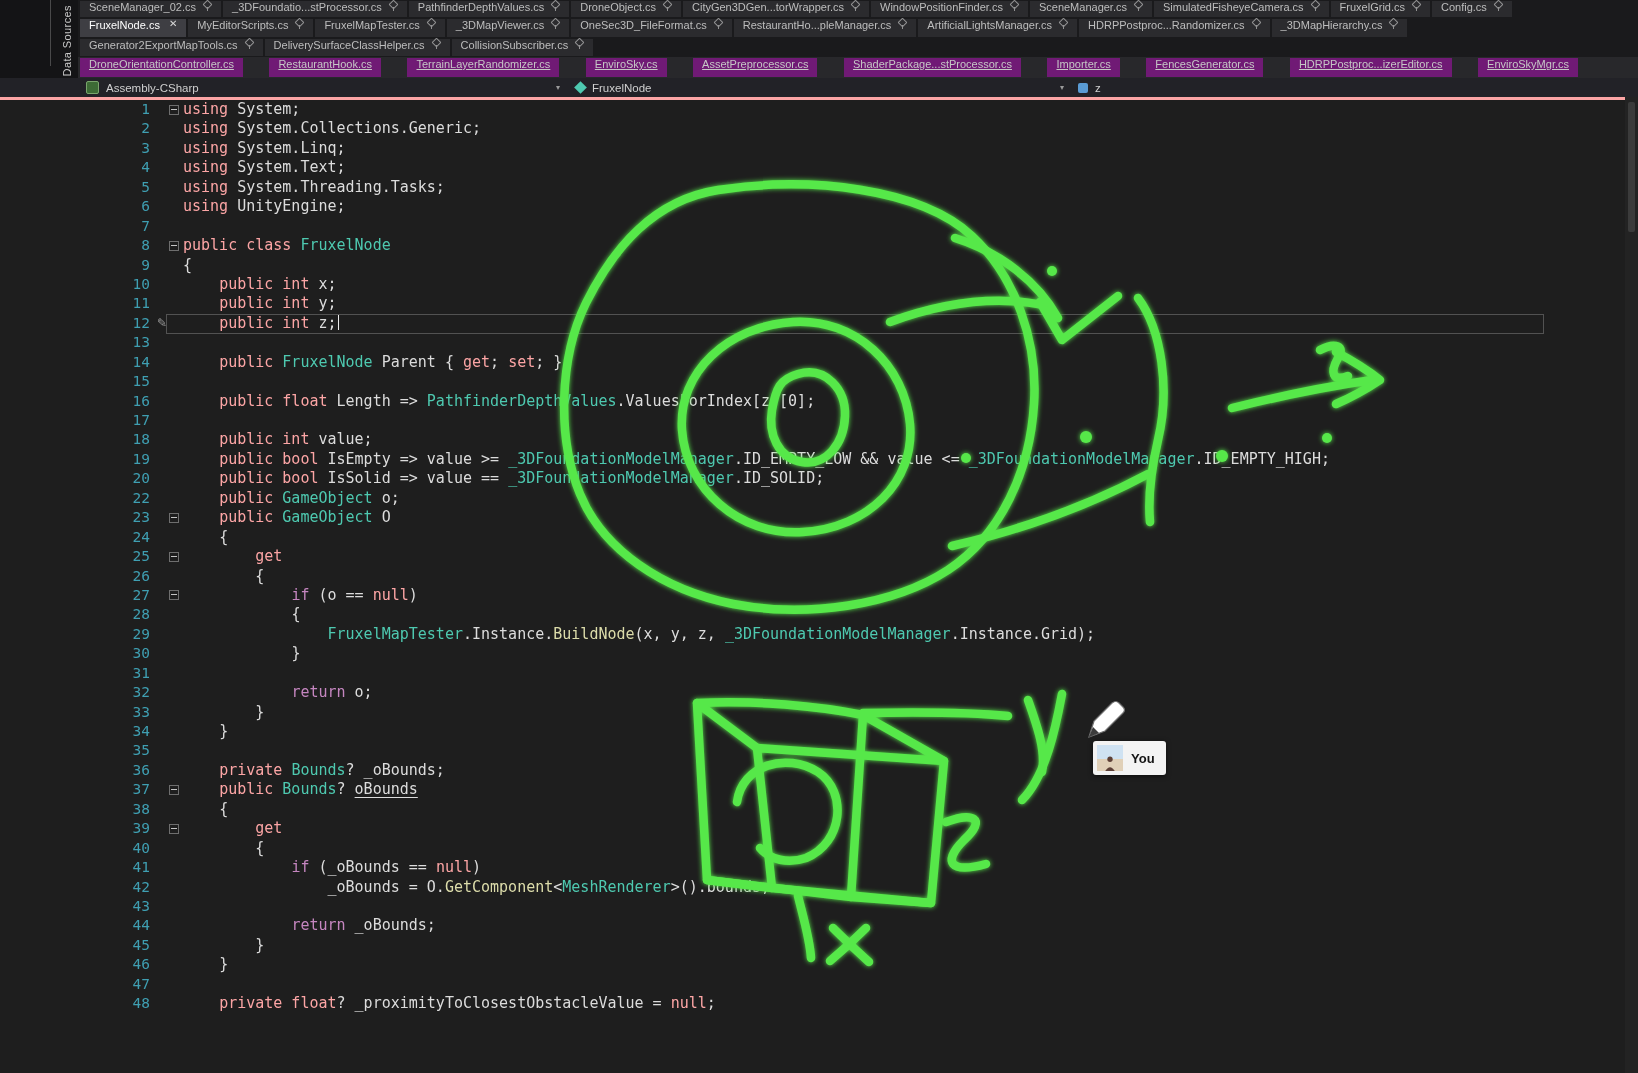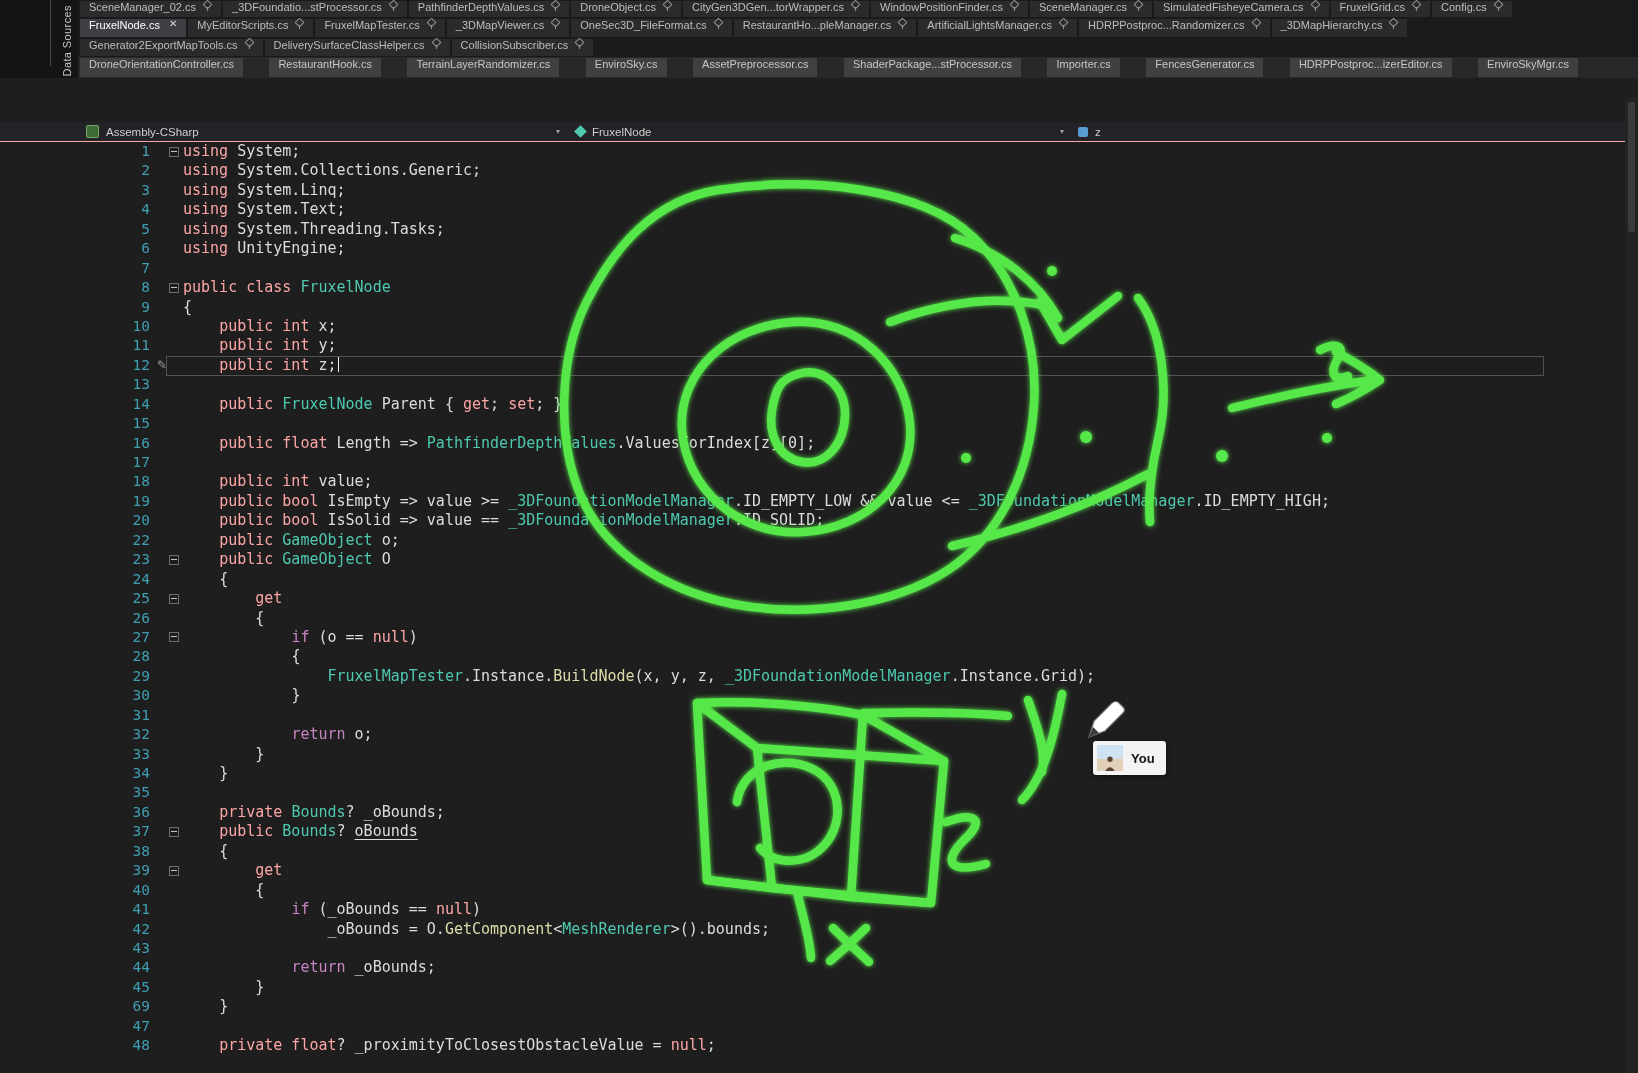--- a/index.html
+++ b/index.html
@@ -11,29 +11,29 @@
   .left-rail{width:78px;position:relative;background:#141416;flex:none;}
   .left-rail::before{content:"";position:absolute;right:27px;top:0;height:66px;width:1px;background:#8a8a8a;opacity:.45;}
   .vtext{position:absolute;right:5px;top:5px;writing-mode:vertical-rl;transform:rotate(180deg);
          color:#c9c9c9;font-size:11px;letter-spacing:.4px;}
   .rows{flex:1;display:flex;flex-direction:column;min-width:0;}
   .tabrow{display:flex;align-items:stretch;gap:2px;background:#1a1a1c;padding:1px 2px;overflow:hidden;}
   #row0{height:16px;}#row1{height:18px;}#row2{height:17px;}#row3{height:19px;background:#28282b;padding-right:60px;justify-content:space-between;}
   .tab{display:flex;align-items:flex-start;gap:7px;padding:0 9px;background:#2b2b2e;color:#bdbdbd;
        font-size:11px;white-space:nowrap;cursor:default;flex:none;}
   .tab.active{background:#3e3e43;color:#ffffff;}
-  #row3 .tab{background:#404040;color:#c6c6c6;}
+  #row3 .tab{background:#701a75;color:#c6c6c6;text-decoration:underline;}
   .x{font-size:10px;color:#d8d8d8;margin-left:2px;line-height:1;}
   .pin{width:9px;height:10px;position:relative;display:inline-block;opacity:.75;flex:none;}
   .pin::before{content:"";position:absolute;left:1px;top:0;width:5px;height:5px;border:1px solid #b5b5b5;border-radius:1px;transform:rotate(45deg);}
   .pin::after{content:"";position:absolute;left:4px;top:6px;width:1px;height:4px;background:#b5b5b5;}
 
   
-  .navbar{height:19px;background:#222227;border-bottom:1px solid #fca5a5;display:flex;align-items:center;
-          font-size:11.5px;color:#cfcfcf;padding-left:80px;margin-top:44px;}
+  .navbar{height:19px;background:#222227;border-bottom:3px solid #fca5a5;display:flex;align-items:center;
+          font-size:11.5px;color:#cfcfcf;padding-left:80px;}
   .combo{display:flex;align-items:center;gap:7px;height:100%;padding:0 6px;}
   .combo1{width:476px;justify-content:flex-start;position:relative;}
   .combo2{width:492px;justify-content:flex-start;position:relative;}
   .combo .chev{position:absolute;right:8px;color:#9a9a9a;font-size:8px;}
   .ic-proj{width:11px;height:11px;background:#3d6b35;border:1px solid #79a56c;border-radius:2px;flex:none;}
   .ic-class{width:9px;height:9px;background:#4EC9B0;transform:rotate(45deg);flex:none;margin-left:2px;}
   .ic-member{width:10px;height:10px;background:#5a9bd4;border-radius:2px;flex:none;}
 
   
   .editor{position:relative;background:#1E1E1E;height:976px;}
@@ -449,21 +449,21 @@
           <span class="lnum">44</span>
           <span class="foldcol"></span>
           <span class="codetext">            <span class="c-ctrl">return</span><span class="c-pl"> _oBounds;</span></span>
         </div>
         <div class="line">
           <span class="lnum">45</span>
           <span class="foldcol"></span>
           <span class="codetext">        <span class="c-pl">}</span></span>
         </div>
         <div class="line">
-          <span class="lnum">69</span>
+          <span class="lnum">46</span>
           <span class="foldcol"></span>
           <span class="codetext">    <span class="c-pl">}</span></span>
         </div>
         <div class="line">
           <span class="lnum">47</span>
           <span class="foldcol"></span>
           <span class="codetext"></span>
         </div>
         <div class="line">
           <span class="lnum">48</span>

